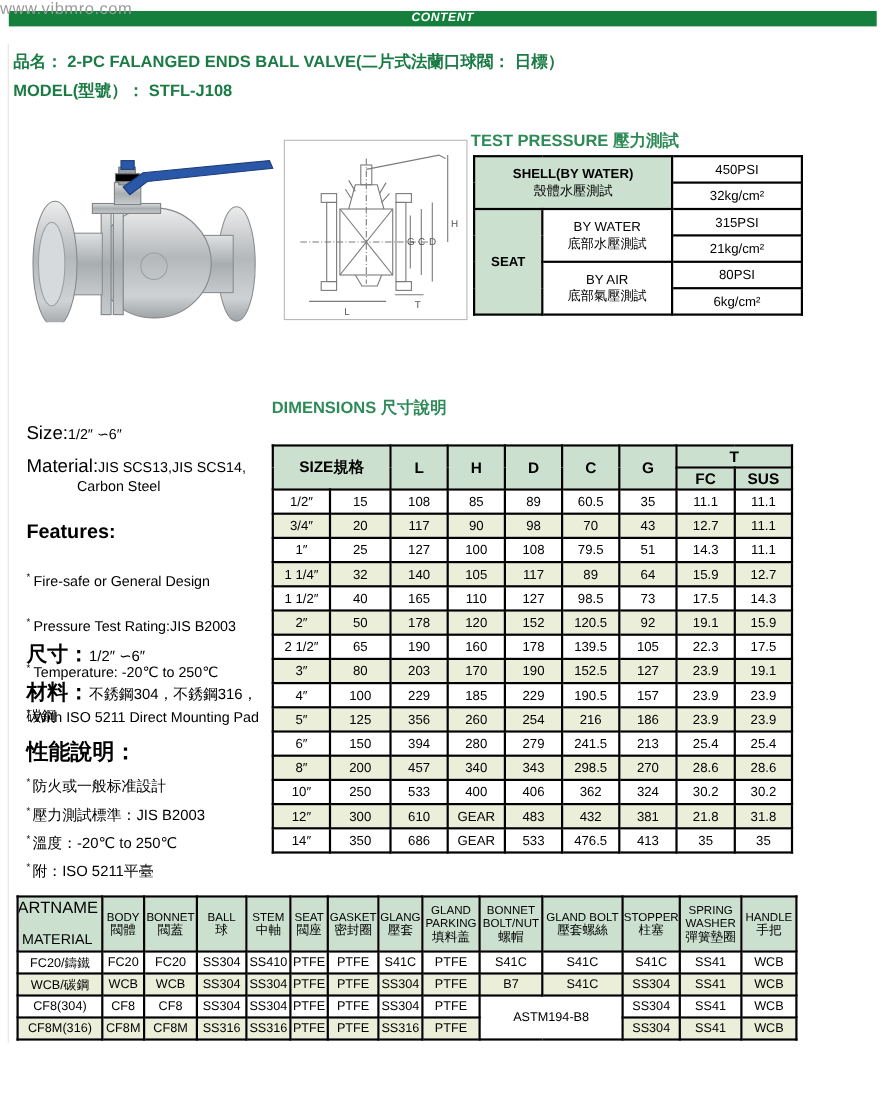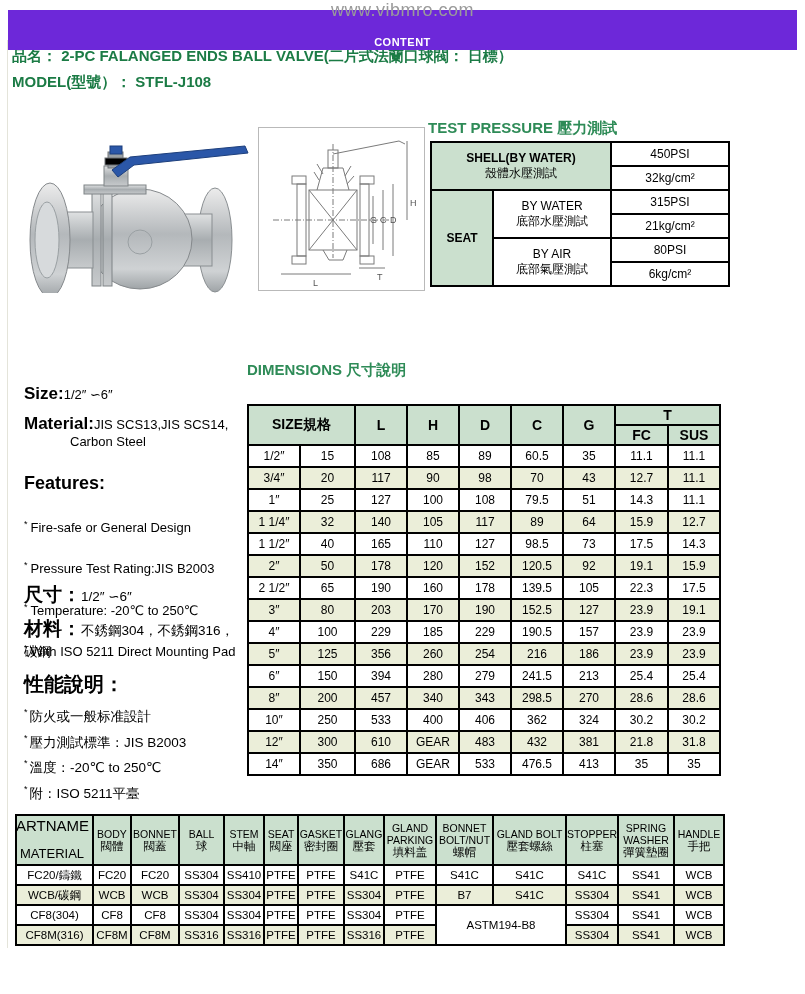--- a/index.html
+++ b/index.html
@@ -5,23 +5,23 @@
   * { margin:0; padding:0; box-sizing:border-box; }
   html,body { background:#fff; }
   body {
     width:805px; height:994px; position:relative;
     font-family:"Liberation Sans","DejaVu Sans",sans-serif;
     color:#000; overflow:hidden;
   }
   .abs { position:absolute; }
 
   
-  .watermark { top:0; left:0; width:100%; text-align:center;
-    color:#9a9a9a; font-size:18px; z-index:3; letter-spacing:.5px; }
-  .banner { top:10px; left:8px; width:789px; height:40px; background:#6d28d9; z-index:2; }
+  .watermark { top:0; left:0; width:100%; 
+    color:#9a9a9a; font-size:15px; z-index:3; letter-spacing:.5px; }
+  .banner { top:10px; left:8px; width:789px; height:14px; background:#15803d; z-index:2;font-style:italic; }
   .banner-text { position:absolute; left:0; right:0; bottom:2px; text-align:center;
     color:#fff; font-size:11px; font-weight:bold; letter-spacing:.5px; }
 
   .left-rule { left:7px; top:40px; width:1px; height:908px; background:#e4e4da; }
 
   
   .title1 { left:12px; top:47px; font-size:15px; font-weight:bold; color:#1b7b45; }
   .title2 { left:12px; top:73px; font-size:15px; font-weight:bold; color:#1b7b45; }
 
   
@@ -43,21 +43,21 @@
   
   .tp-head { left:428px; top:119px; }
   .tp-table { left:430px; top:141px; }
   .tp-table td { font-size:12px; height:24px; }
   .tp-en { font-weight:bold; font-size:12px; }
   .tp-en-reg { font-size:12px; }
   .tp-zh { font-size:12px; }
 
   
   .specs-en { left:24px; top:384px; width:215px; }
-  .lbl-en { font-weight:bold; font-size:17px; }
+  .lbl-en { font-weight:normal; font-size:17px; }
   .val-sm { font-size:13px; }
   .feat-head { font-weight:bold; font-size:18px; margin-top:24px; }
   .feat-line { font-size:13px; margin-top:23px; line-height:14px; }
   .feat-line sup { font-size:9px; margin-right:3px; }
   .mat2 { margin-left:46px; }
 
   
   .dim-head { left:247px; top:361px; }
   .dim-table { left:247px; top:404px; }
   .dim-table th { font-size:14px; font-weight:bold; }

